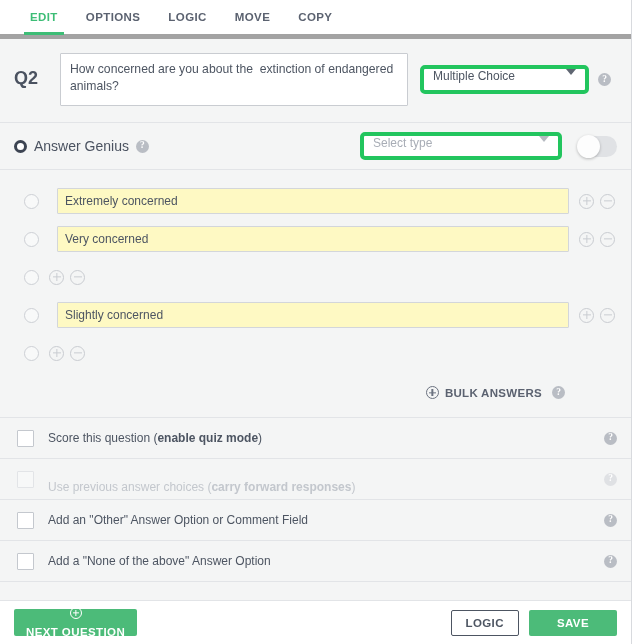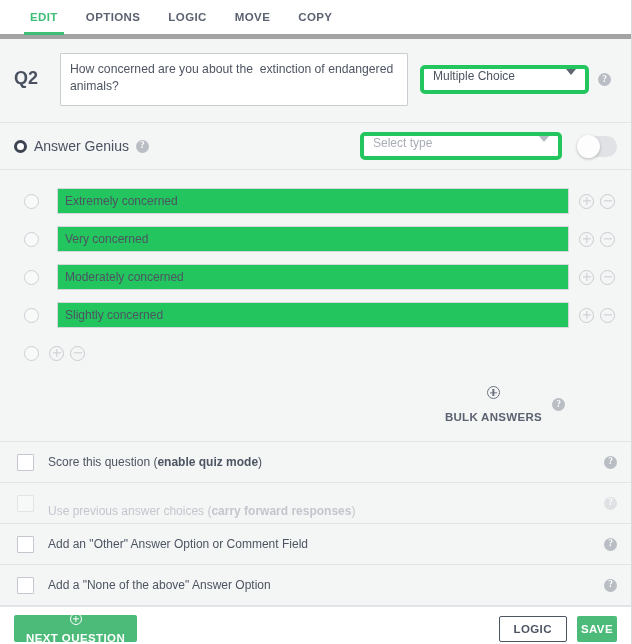--- a/index.html
+++ b/index.html
@@ -190,21 +190,21 @@
     background: #f8f9f9;
     flex: none;
     margin-left: 10px;
     cursor: pointer;
   }
   .answer-input {
     margin-left: 18px;
     width: 512px;
     height: 26px;
     border: 1px solid #d3d6da;
-    background: #22c55e;
+    background: #fef9c3;
     border-radius: 1px;
     font-family: inherit;
     font-size: 12px;
     color: #4d5562;
     padding: 0 7px;
     outline: none;
   }
   .row-actions {
     display: flex;
     align-items: center;
@@ -244,30 +244,29 @@
     justify-content: flex-end;
     gap: 10px;
     padding: 14px 66px 16px 0;
     flex: none;
     border-bottom: 1px solid #e2e4e7;
     padding-bottom: 18px;
   }
   .bulk-btn {
     display: flex;
     align-items: center;
-    gap: 12px;
+    gap: 6px;
     font-size: 11.5px;
     font-weight: bold;
     letter-spacing: .3px;
     color: #5b6270;
     background: none;
     border: none;
     font-family: inherit;
     cursor: pointer;
-    flex-direction: column;
   }
   .plus-ring {
     width: 13px; height: 13px;
     border-radius: 50%;
     border: 1.3px solid #6b7280;
     position: relative;
     flex: none;
   }
   .plus-ring::before, .plus-ring::after {
     content: "";
@@ -348,21 +347,21 @@
     border: 1px solid #4d5562;
     height: 26px;
     padding: 0 14px;
   }
   .btn-save {
     margin-left: 10px;
     background: #4cbb79;
     color: #ffffff;
     border: none;
     height: 26px;
-    padding: 0 4px;
+    padding: 0 28px;
   }
 </style>
 </head>
 <body>
 
 <div class="app">
 
   <div class="tabbar">
     <button class="tab active">
         <span>EDIT</span>
@@ -425,21 +424,20 @@
       <span class="radio"></span>
       <input class="answer-input" value="Very concerned" style="">
       <div class="row-actions">
         <span class="circ-btn plus"></span>
         <span class="circ-btn"></span>
       </div>
     </div>
 
     <div class="answer-row">
       <span class="radio"></span>
-      <input class="answer-input" value="Moderately concerned" style="">
       <div class="row-actions">
         <span class="circ-btn plus"></span>
         <span class="circ-btn"></span>
       </div>
     </div>
 
     <div class="answer-row">
       <span class="radio"></span>
       <input class="answer-input" value="Slightly concerned" style="">
       <div class="row-actions">

